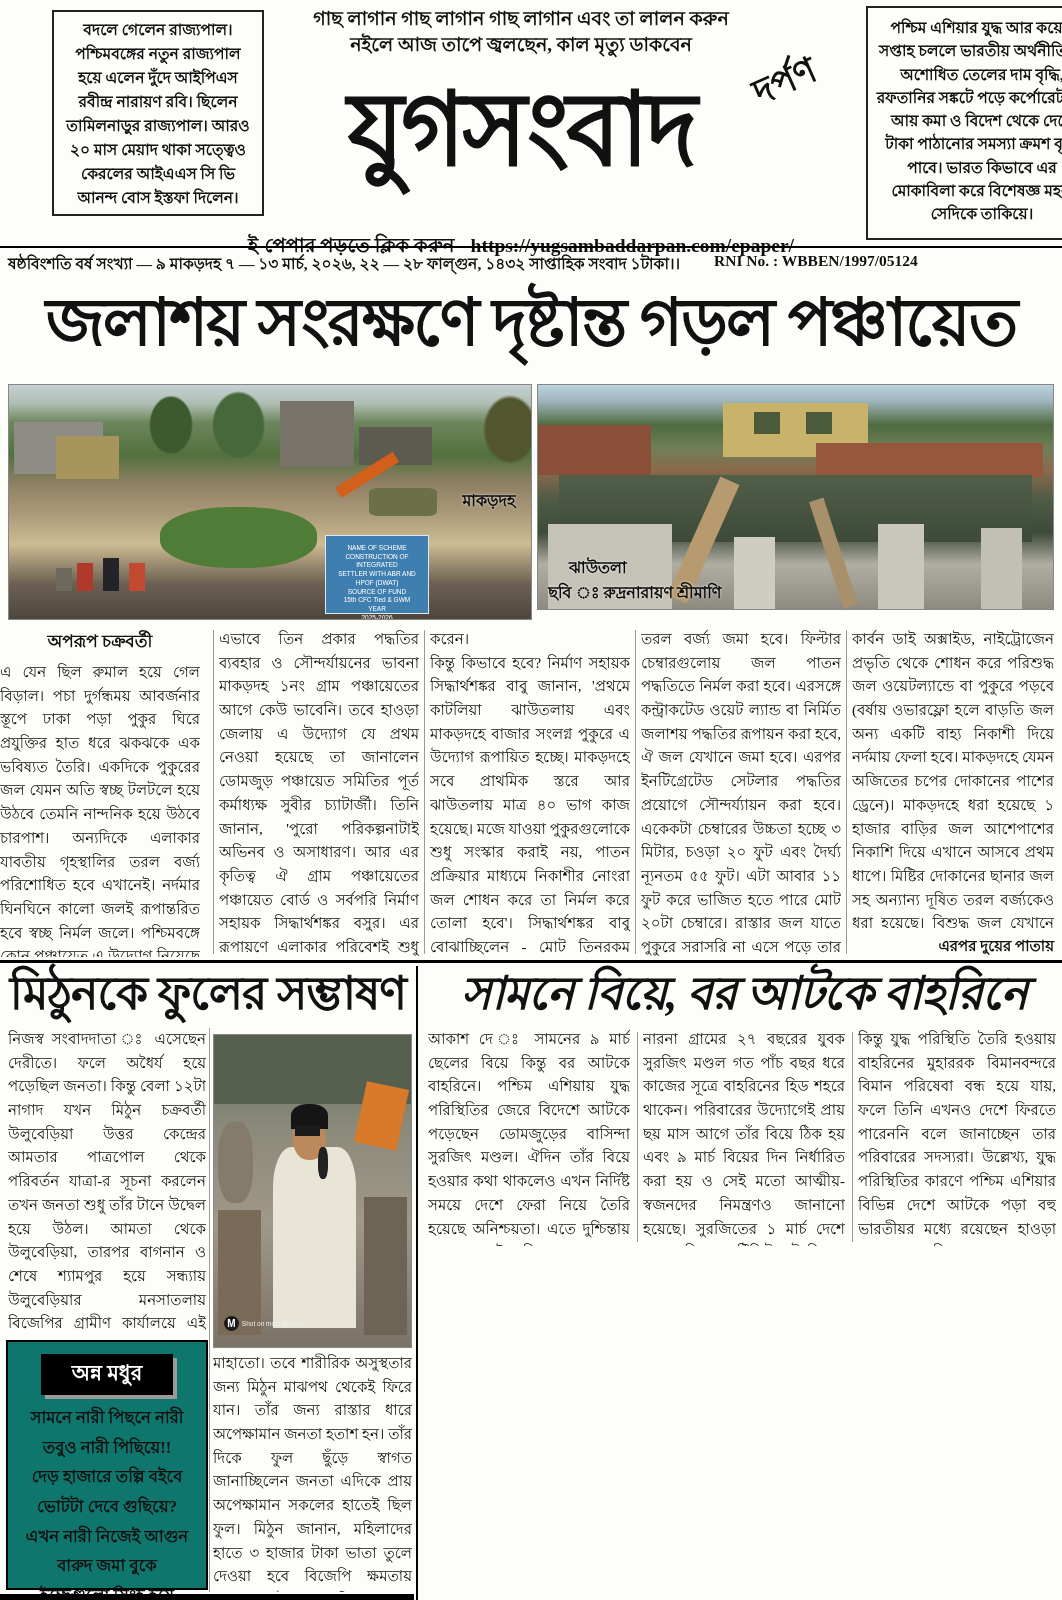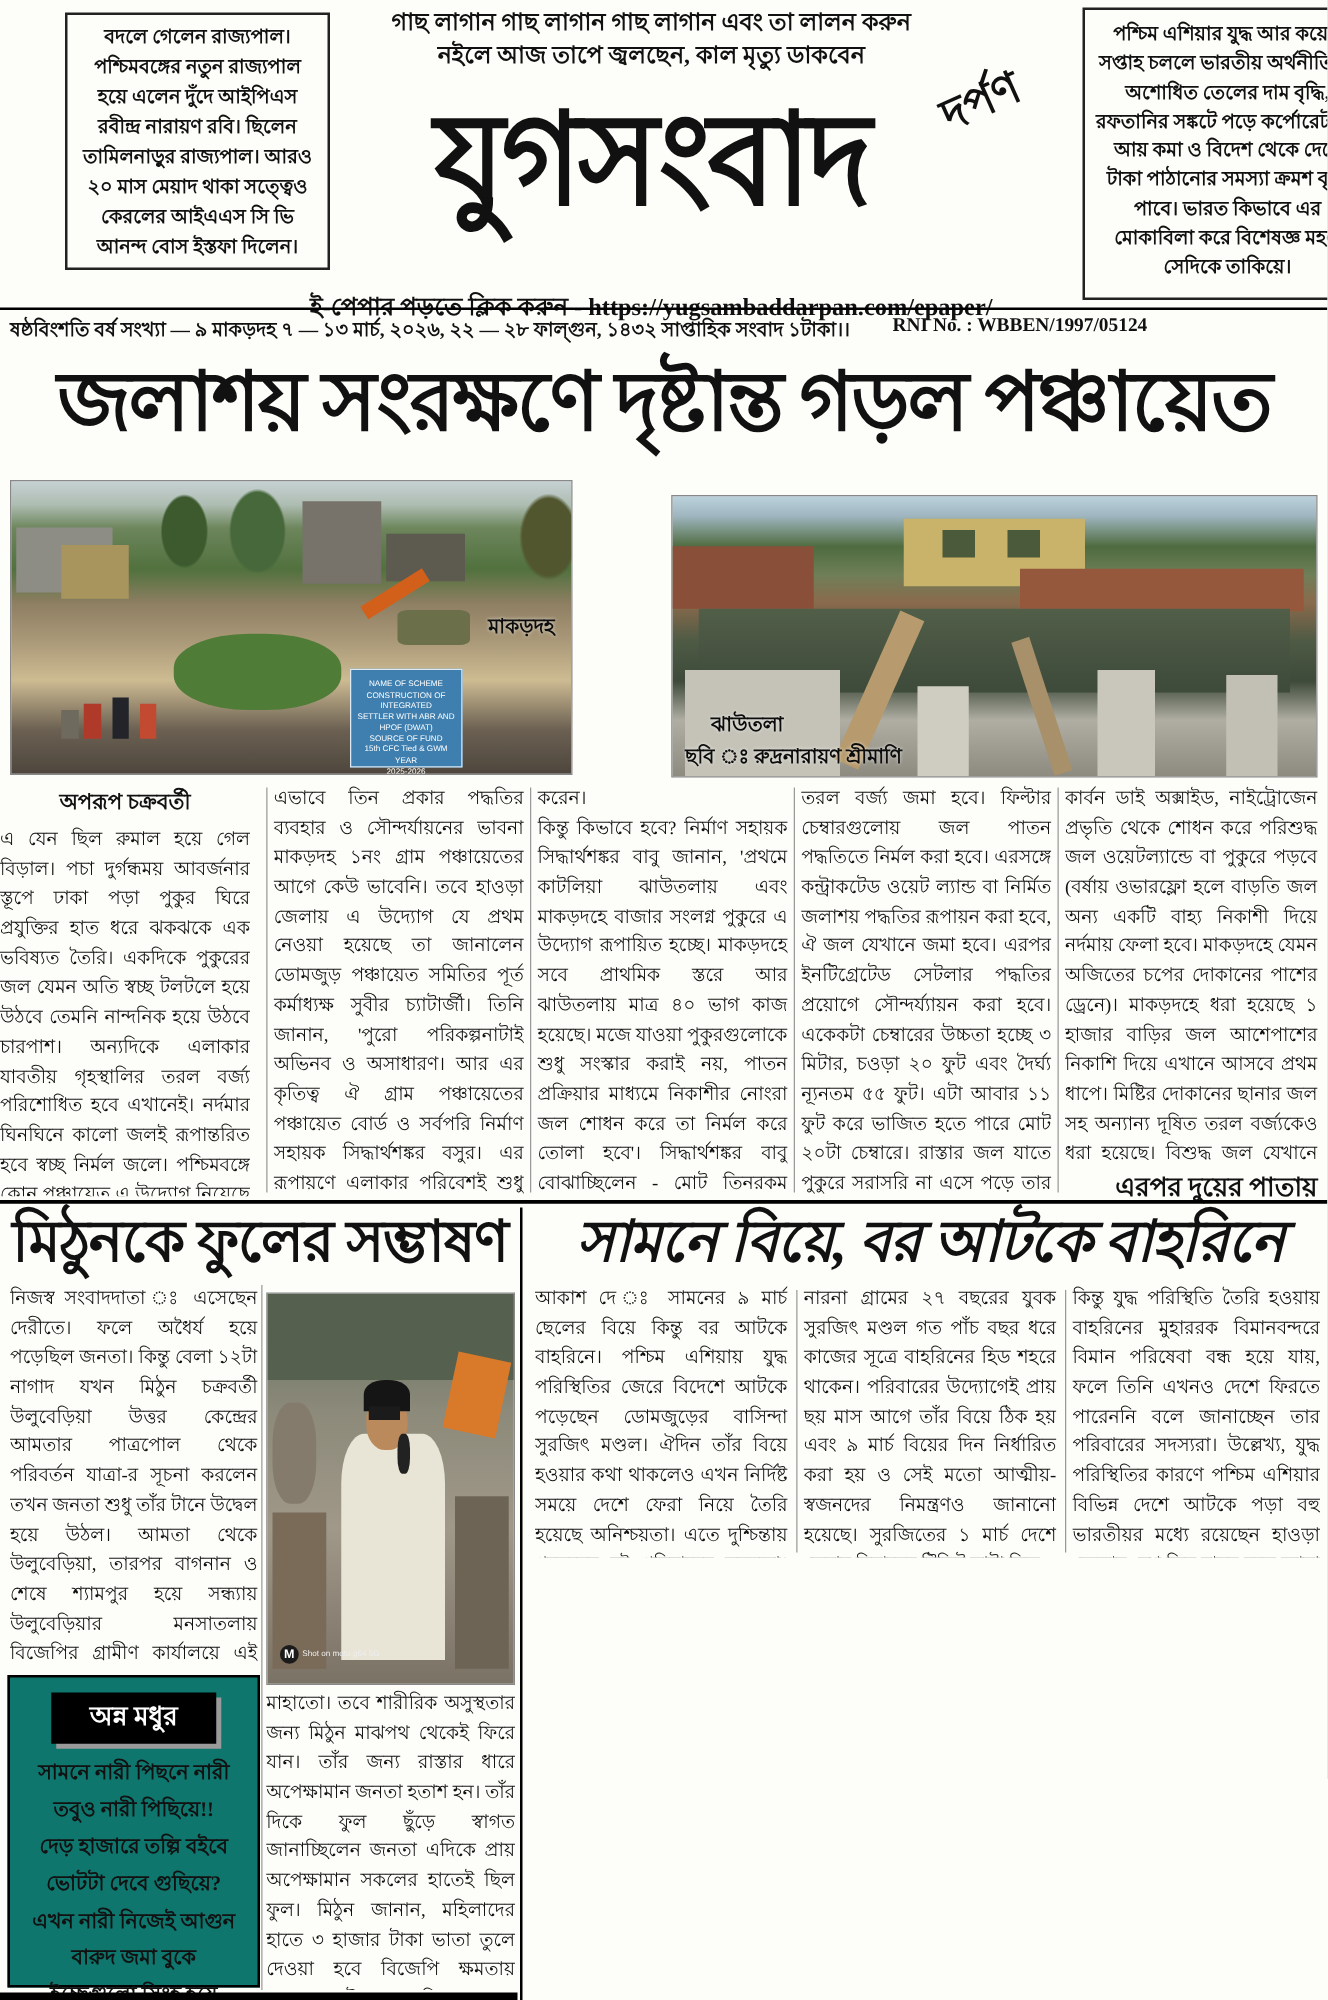--- a/index.html
+++ b/index.html
@@ -22,32 +22,32 @@
   #paper-title-suffix{position:absolute;right:-2px;top:-6px;font-size:36px;font-weight:800;transform:rotate(-24deg);}
   #epaper-line{font-size:19.5px;font-weight:bold;margin-top:14px;}
 
   #top-rule{left:0;top:246px;width:1062px;height:2px;}
   #dateline-row{left:8px;top:252px;width:1048px;display:flex;gap:34px;font-size:15.5px;font-weight:bold;}
   #main-headline{left:0;top:278px;width:1062px;text-align:center;font-size:66px;font-weight:800;letter-spacing:-2px;line-height:1.35;}
 
   
   .photo{overflow:hidden;box-sizing:border-box;border:1px solid #888;}
   .shape{position:absolute;}
-  #photo-left{left:8px;top:384px;width:450px;height:236px;
+  #photo-left{left:8px;top:384px;width:524px;height:236px;
     background:linear-gradient(180deg,#c6d1d3 0%,#aebdb2 8%,#6d865c 16%,#51713e 30%,#8f7f63 42%,#ab9a79 55%,#cdbb92 68%,#6b6052 85%,#4e463d 100%);}
   #photo-right{left:537px;top:384px;width:517px;height:226px;
-    background:linear-gradient(180deg,#bcd3de 0%,#9fb6c0 7%,#4e6b3f 18%,#6f7f58 28%,#8a6a4c 38%,#4d5a44 52%,#3e4a3a 66%,#b0aea3 80%,#8d8a7f 100%);margin-top:12px;}
+    background:linear-gradient(180deg,#bcd3de 0%,#9fb6c0 7%,#4e6b3f 18%,#6f7f58 28%,#8a6a4c 38%,#4d5a44 52%,#3e4a3a 66%,#b0aea3 80%,#8d8a7f 100%);}
   .photo-label{position:absolute;font-weight:bold;font-size:16px;color:#0c0c0c;text-shadow:0 0 3px rgba(255,255,255,.7);}
   #scheme-sign{position:absolute;left:60.5%;top:64%;width:20%;height:34%;background:#3f7fb0;border:1px solid #dce8f2;color:#fff;
     font-family:"Liberation Sans",sans-serif;font-size:6.5px;line-height:1.35;text-align:center;padding-top:8px;box-sizing:border-box;}
 
   
   .lead-col{top:628px;height:328px;}
   #byline{text-align:center;font-size:17px;margin:0 0 5px 0;}
-  #continuation{font-weight:bold;text-align:right;font-size:21px;margin-top:6px;}
+  #continuation{font-weight:bold;text-align:right;font-size:15px;margin-top:6px;}
   #mid-rule{left:0;top:960px;width:1062px;height:3px;}
 
   
   #mithun-headline{left:2px;top:966px;width:412px;font-size:46px;font-weight:800;letter-spacing:-1px;line-height:1.2;text-align:center;}
   #bahrain-headline{left:430px;top:966px;width:628px;font-size:46px;font-weight:800;letter-spacing:-1px;line-height:1.2;text-align:center;font-style:italic;}
   #section-vsep{left:416px;top:966px;width:2px;height:634px;background:#000;}
   #mithun-photo{left:213px;top:1034px;width:199px;height:314px;
     background:linear-gradient(180deg,#64705e 0%,#8c8a7a 30%,#a09889 60%,#7b7266 100%);}
   #bahrain-photo{left:422px;top:1252px;width:640px;height:348px;border:none;
     background:linear-gradient(180deg,#dccdc0 0%,#cbb6a6 30%,#b09a8a 46%,#a04232 62%,#8e372a 80%,#7e302a 100%);}

